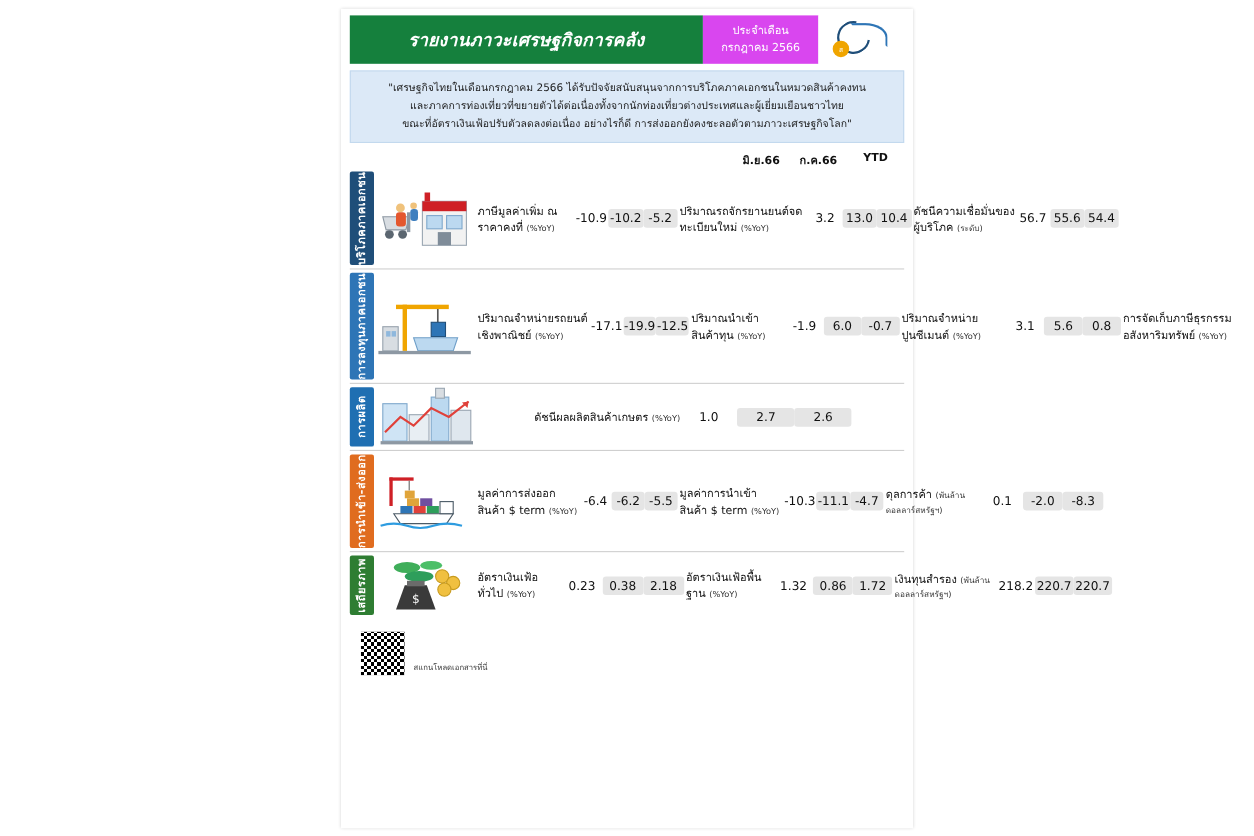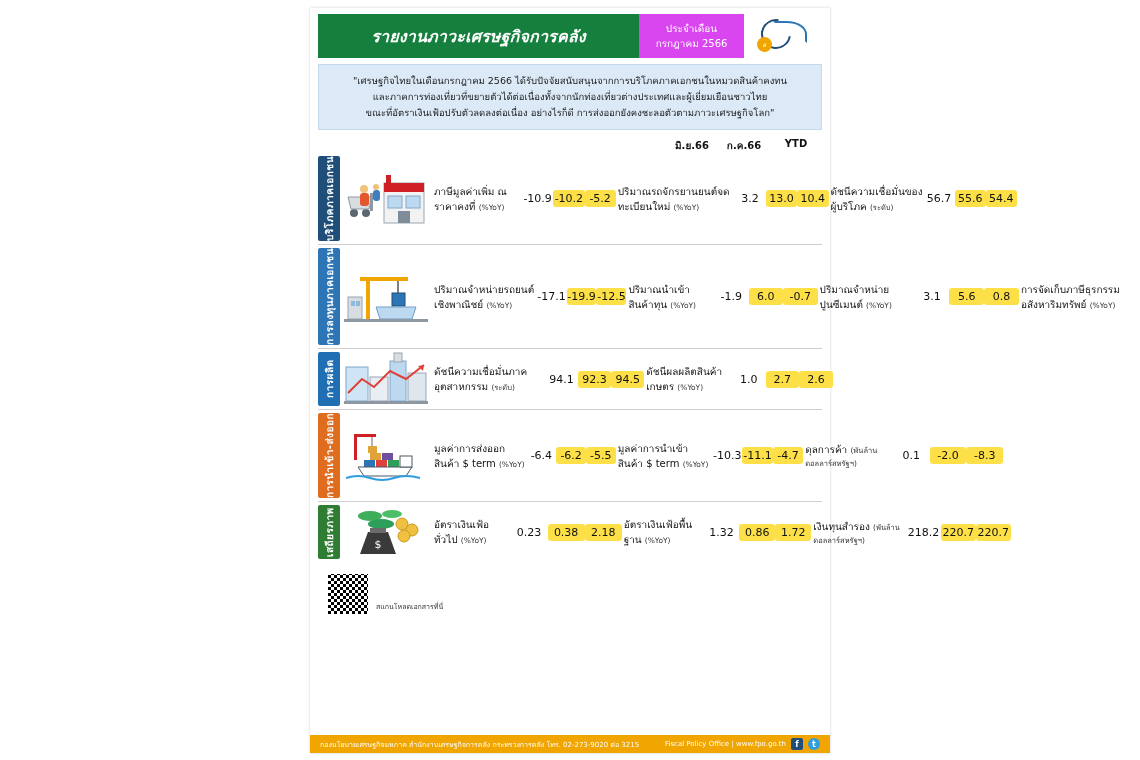--- a/index.html
+++ b/index.html
@@ -135,21 +135,21 @@
     padding-left:2px;
   }
   .r-label .unit { font-size:7.5px; color:#333; }
   .v {
     width:52px;
     text-align:center;
     font-size:11px;
     color:#111;
   }
   .v.hl {
-    background:#fde047;
+    background:#e5e5e5;
     border-radius:3px;
     padding:2px 0;
   }
   
   .footer-qr {
     margin:10px 8px 0 16px;
     display:flex; align-items:flex-end; gap:6px;
   }
   .qr {
     width:44px; height:44px;
@@ -312,26 +312,20 @@
           <rect x="68" y="24" width="18" height="28" fill="#dfe7ee" stroke="#9aa6b2"></rect>
           <rect x="54" y="4" width="8" height="9" fill="#d8dde2" stroke="#9aa6b2"></rect>
           <polyline points="8,44 22,30 34,38 50,22 66,30 84,16" fill="none" stroke="#e0413a" stroke-width="2"></polyline>
           <polygon points="84,16 78,17 83,22" fill="#e0413a"></polygon>
           <rect x="4" y="52" width="84" height="3" fill="#8d98a3"></rect>
         </svg>
       </div>
       <div class="sec-rows">
         <div class="rows-wrap">
           <div class="r">
-            <div class="r-label"><span>ดัชนีความเชื่อมั่นภาคอุตสาหกรรม</span> <span class="unit">(ระดับ)</span></div>
-            <div class="v">94.1</div>
-            <div class="v hl">92.3</div>
-            <div class="v hl">94.5</div>
-          </div>
-          <div class="r">
             <div class="r-label"><span>ดัชนีผลผลิตสินค้าเกษตร</span> <span class="unit">(%YoY)</span></div>
             <div class="v">1.0</div>
             <div class="v hl">2.7</div>
             <div class="v hl">2.6</div>
           </div>
         </div>
       </div>
     </div>
 
     <div class="section">
@@ -413,23 +407,15 @@
           </div>
         </div>
       </div>
     </div>
 
     <div class="footer-qr">
       <div class="qr"></div>
       <div class="qr-cap">สแกนโหลดเอกสารที่นี่</div>
     </div>
 
-    <div class="footbar">
-      <div class="left">กองนโยบายเศรษฐกิจมหภาค สำนักงานเศรษฐกิจการคลัง กระทรวงการคลัง โทร. 02-273-9020 ต่อ 3215</div>
-      <div class="right">
-        <span>Fiscal Policy Office | www.fpo.go.th</span>
-        <span class="sm">f</span>
-        <span class="sm tw">t</span>
-      </div>
-    </div>
 
   </div>
 </div>
 
 </body></html>

